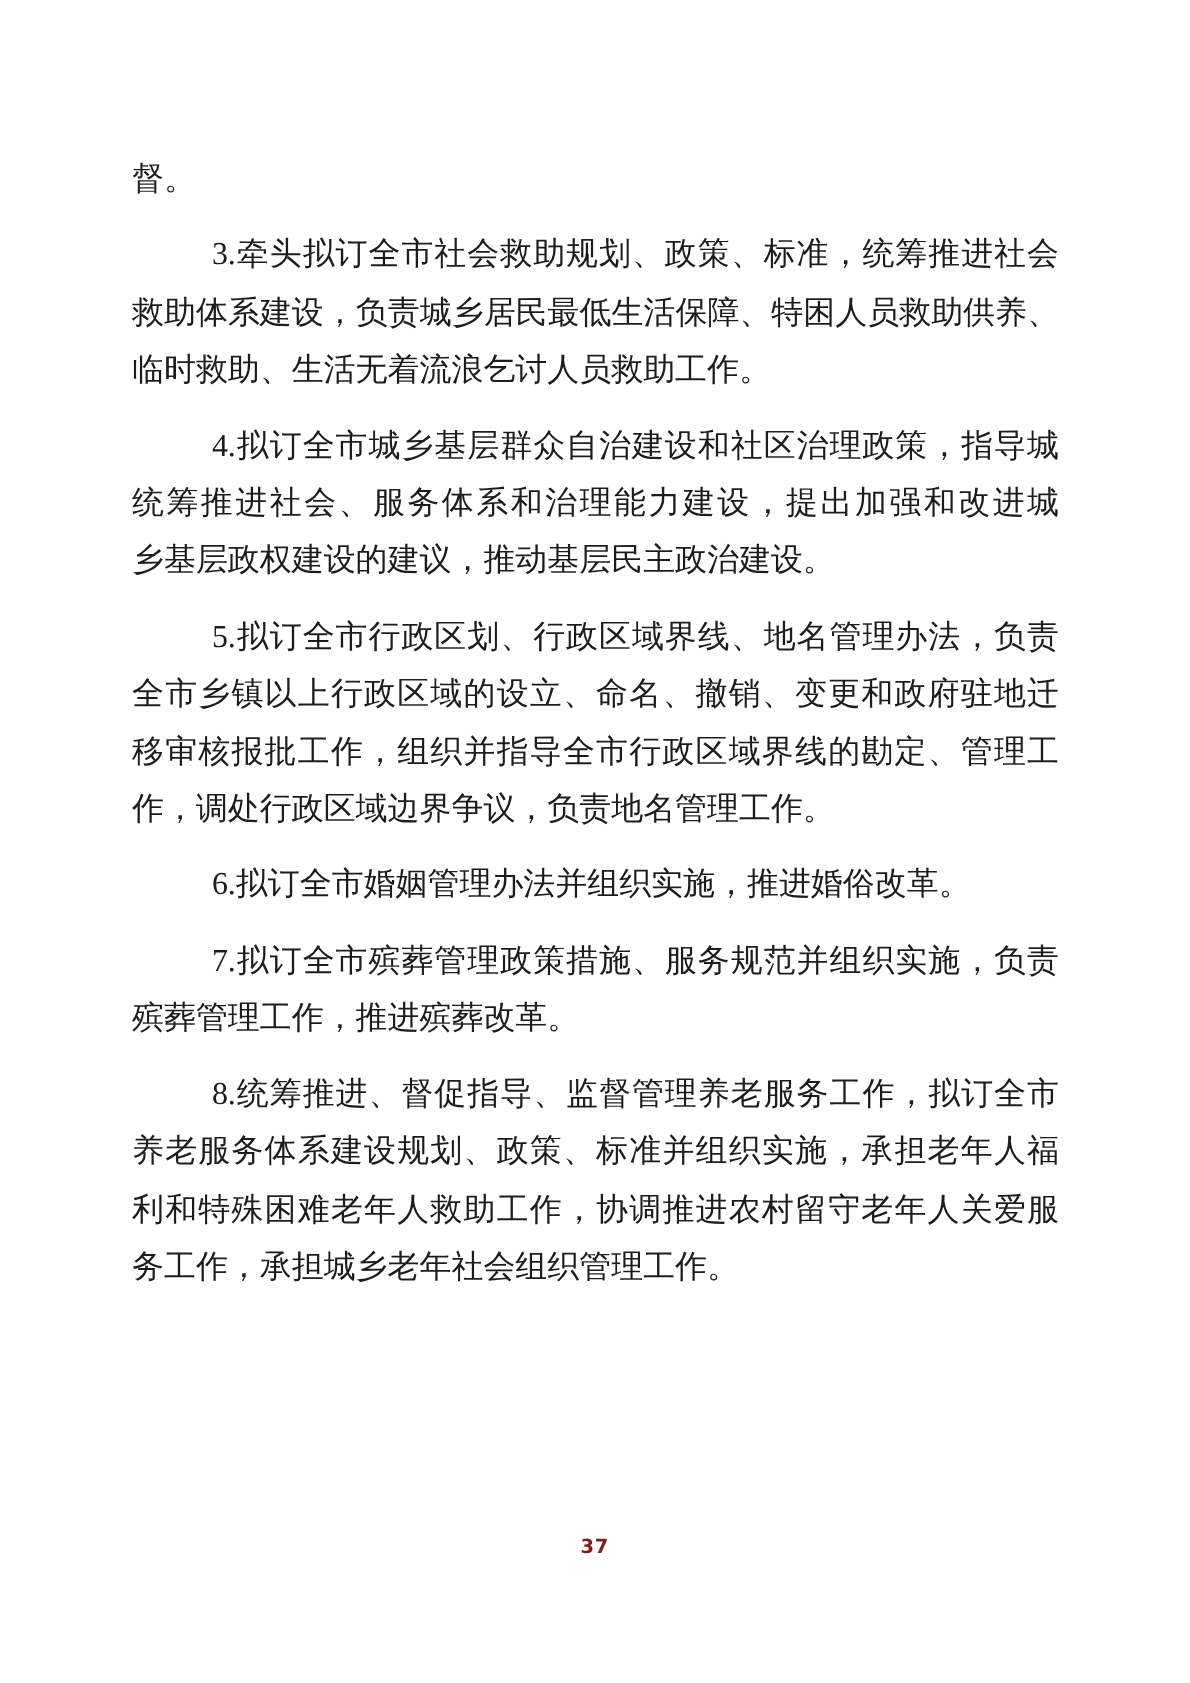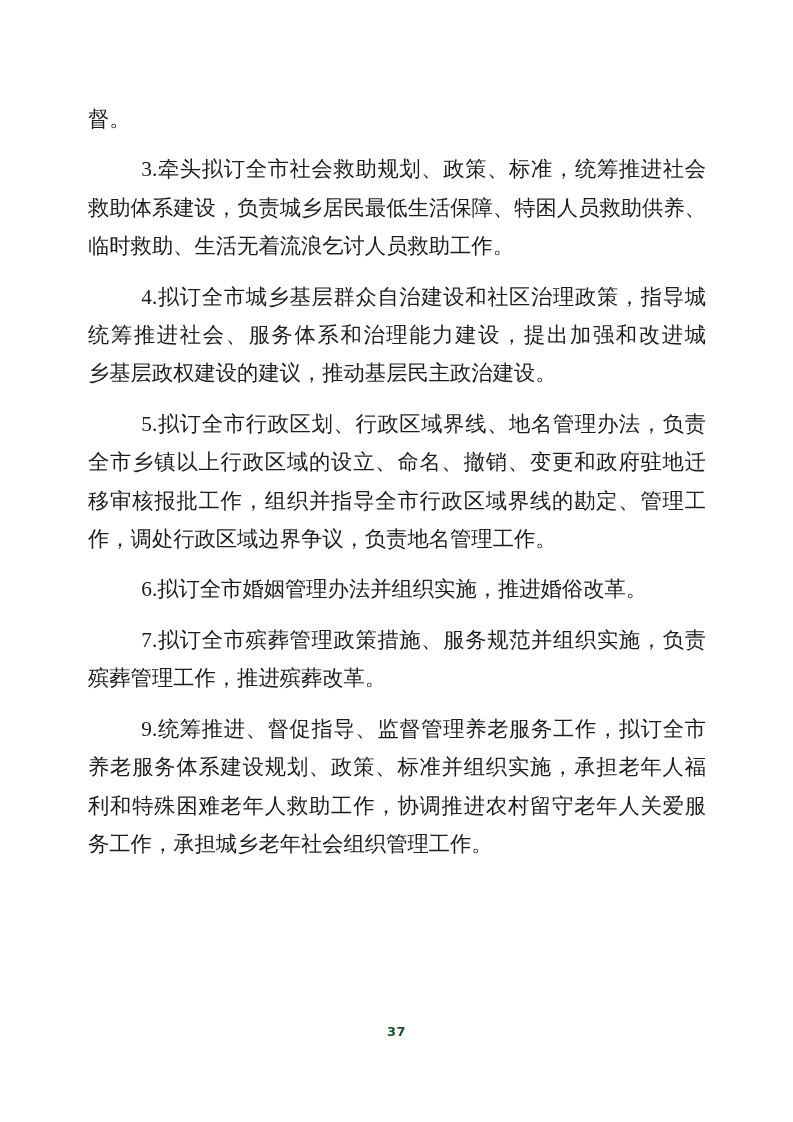--- a/index.html
+++ b/index.html
@@ -34,21 +34,21 @@
   .page-number {
     position: absolute;
     left: 0;
     right: 0;
     top: 1024px;
     text-align: center;
     font-family: "DejaVu Sans", "Liberation Sans", sans-serif;
     font-size: 13px;
     font-weight: bold;
     letter-spacing: 0.5px;
-    color: #14532d;
+    color: #7f1d1d;
   }
 </style>
 </head>
 <body>
 
 <div class="page">
   <div class="text-block">
 
     <div class="para">
       <div class="line">督。</div>
@@ -77,21 +77,21 @@
       <div class="line first">6.拟订全市婚姻管理办法并组织实施，推进婚俗改革。</div>
     </div>
 
     <div class="para">
       <div class="line first just">7.拟订全市殡葬管理政策措施、服务规范并组织实施，负责</div>
       <div class="line">殡葬管理工作，推进殡葬改革。</div>
     </div>
 
 
     <div class="para">
-      <div class="line first just">9.统筹推进、督促指导、监督管理养老服务工作，拟订全市</div>
+      <div class="line first just">8.统筹推进、督促指导、监督管理养老服务工作，拟订全市</div>
       <div class="line just">养老服务体系建设规划、政策、标准并组织实施，承担老年人福</div>
       <div class="line just">利和特殊困难老年人救助工作，协调推进农村留守老年人关爱服</div>
       <div class="line">务工作，承担城乡老年社会组织管理工作。</div>
     </div>
 
 
   </div>
 
   <div class="page-number">37</div>
 </div>

